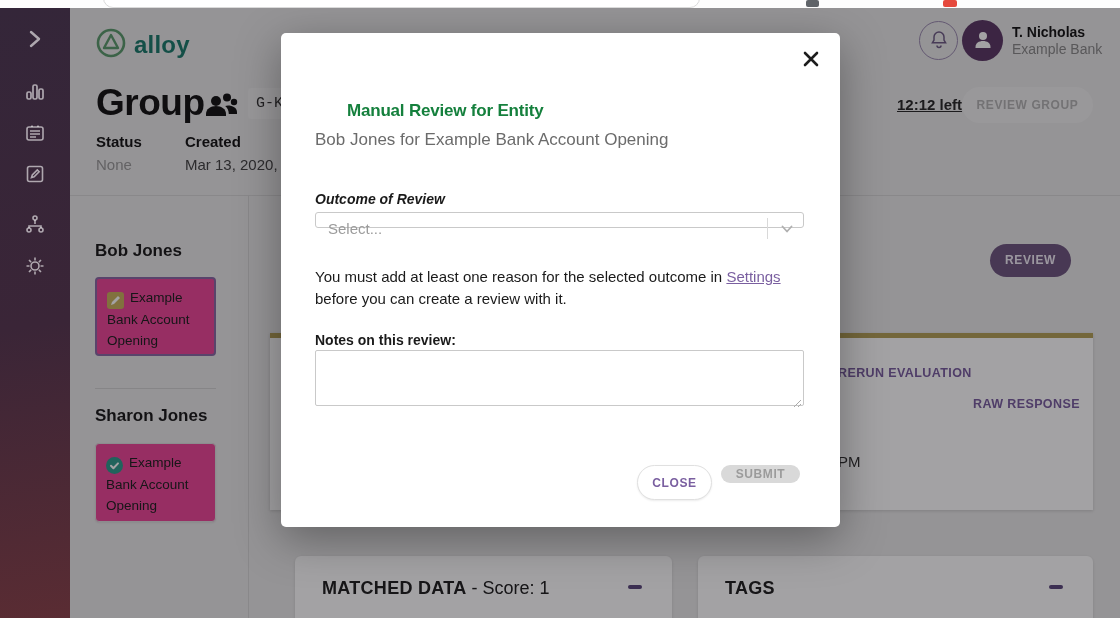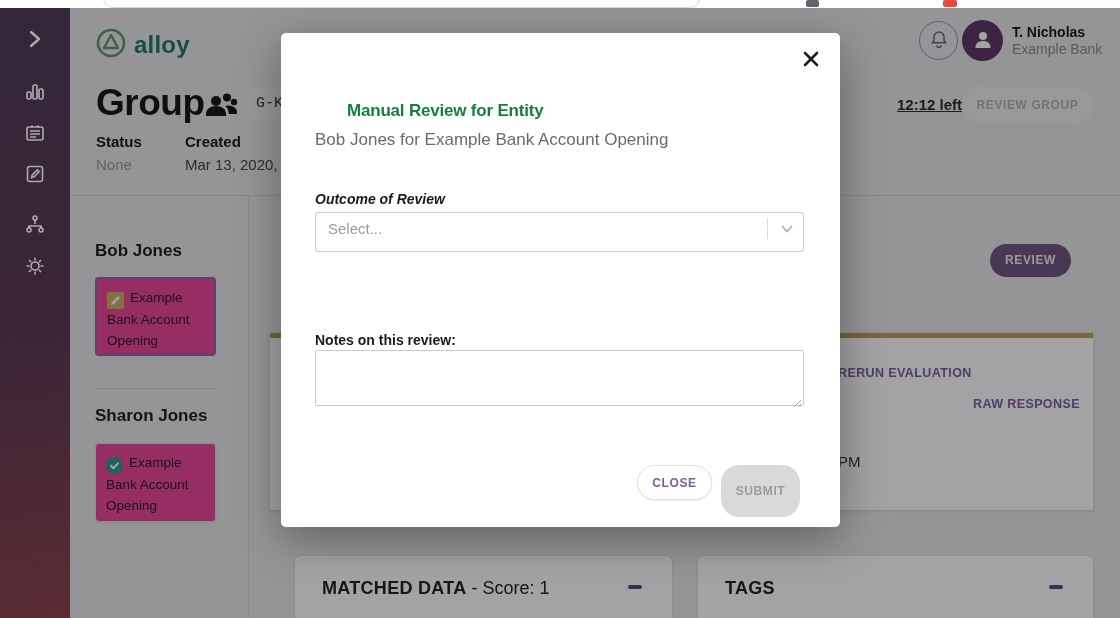--- a/index.html
+++ b/index.html
@@ -75,34 +75,34 @@
   .overlay { position: absolute; left: 70px; top: 8px; width: 1050px; height: 610px; background: rgba(6,4,9,0.37); z-index: 4; }
 
   
   .modal { position: absolute; left: 281px; top: 33px; width: 559px; height: 494px; background: #fff; border-radius: 5px;
            box-shadow: 0 12px 45px rgba(0,0,0,0.35); z-index: 10; }
   .modal-close { position: absolute; left: 517px; top: 14px; width: 26px; height: 26px; cursor: pointer; color: #1d1d1d;
                  display:flex; align-items:center; justify-content:center; background:transparent; border:none; }
   .modal-title { position: absolute; left: 34px; top: 68px; font-size: 17px; font-weight: 800; color: #15803d; letter-spacing: -0.2px; margin-left: 32px; }
   .modal-subtitle { position: absolute; left: 34px; top: 97px; font-size: 17px; color: #6b6b6b; }
   .field-label { position: absolute; left: 34px; font-size: 14px; font-weight: bold; color: #1a1a1a; }
-  .select-box { position: absolute; left: 34px; top: 179px; width: 489px; height: 40px; border: 1px solid #c9c9c9; border-radius: 3px;
+  .select-box { position: absolute; left: 34px; top: 179px; width: 489px; height: 16px; border: 1px solid #c9c9c9; border-radius: 3px;
                 background: #fff; cursor: pointer; }
   .select-placeholder { position: absolute; left: 12px; top: 7px; font-size: 15px; color: #9b9b9b; }
   .select-sep { position: absolute; right: 35px; top: 5px; width: 1px; height: 21px; background: #d9d9d9; }
   .select-chev { position: absolute; right: 9px; top: 9px; color: #b0b0b0; }
   .warning { position: absolute; left: 34px; top: 233px; width: 476px; font-size: 15px; line-height: 22px; color: #1a1a1a; }
   .settings-link { color: #7a5fa0; text-decoration: underline; cursor: pointer; }
   .notes-area { position: absolute; left: 34px; top: 317px; width: 489px; height: 56px; border: 1px solid #c9c9c9; border-radius: 2px;
                 resize: none; font-family: "Liberation Sans", sans-serif; font-size: 14px; padding: 6px 8px; }
   .resize-grip { position: absolute; left: 511px; top: 361px; pointer-events: none; color: #aaa; }
   .close-btn { position: absolute; left: 356px; top: 432px; width: 75px; height: 35px; border-radius: 18px; background: #fff;
                border: 1px solid #e0e0e0; color: #7a5fa0; font-size: 12px; font-weight: bold; letter-spacing: 0.6px;
                box-shadow: 0 1px 2px rgba(0,0,0,0.08); cursor: pointer; }
-  .submit-btn { position: absolute; left: 440px; top: 432px; width: 79px; height: 52px; border-radius: 18px; background: #d9d9d9;
+  .submit-btn { position: absolute; left: 440px; top: 432px; width: 79px; height: 18px; border-radius: 18px; background: #d9d9d9;
                 border: none; color: #9b9b9b; font-size: 12px; font-weight: bold; letter-spacing: 0.6px; cursor: pointer; }
 </style>
 </head>
 <body>
 
 <div id="stage">
 
   <div class="app-bg"></div>
   <div class="header-border"></div>
   <div class="panel-border"></div>
@@ -264,20 +264,21 @@
     <div class="select-box">
       <span class="select-placeholder">Select...</span>
       <span class="select-sep"></span>
       <span class="select-chev">
         <svg width="14" height="14" viewBox="0 0 14 14" fill="none" stroke="#b0b0b0" stroke-width="1.8" stroke-linecap="round" stroke-linejoin="round">
             <path d="M2.5 4.5L7 9.5l4.5-5"></path>
           </svg>
       </span>
     </div>
 
+    <div class="warning"><span>You must add at least one reason for the selected outcome in </span><span class="settings-link">Settings</span><span> before you can create a review with it.</span></div>
 
     <div class="field-label" style="top:299px;">Notes on this review:</div>
     <textarea class="notes-area" style=""></textarea>
     <span class="resize-grip">
       <svg width="10" height="10" viewBox="0 0 10 10" stroke="#aaa" stroke-width="1">
           <path d="M9 2L2 9M9 6L6 9"></path>
         </svg>
     </span>
 
     <button class="close-btn">CLOSE</button>

